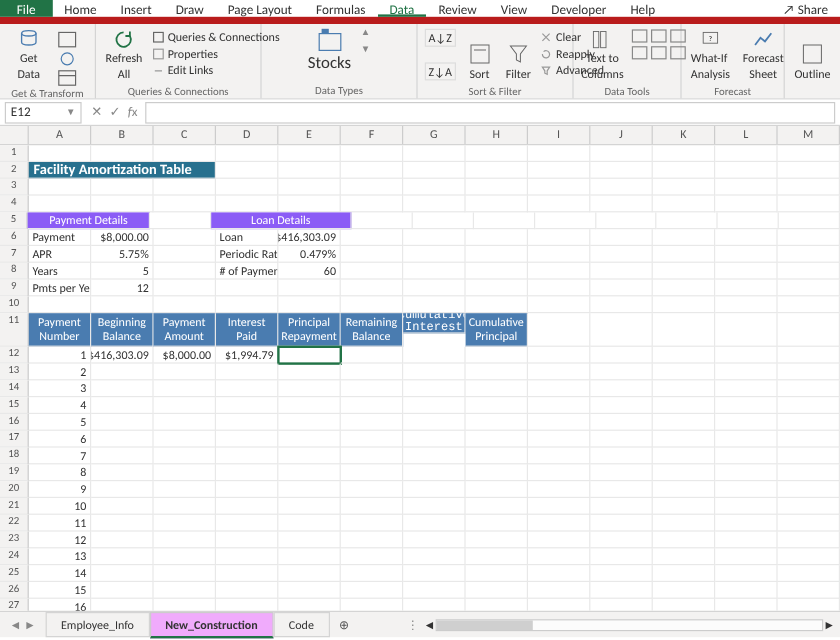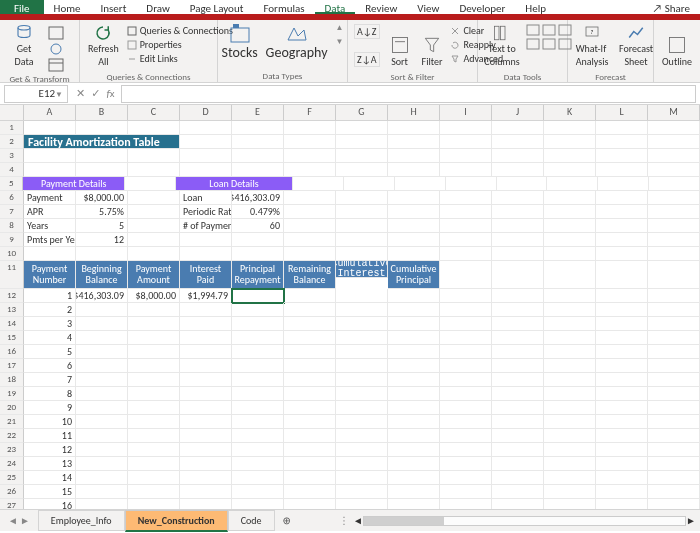--- a/index.html
+++ b/index.html
@@ -19,21 +19,21 @@
 .group-label { text-align: center; font-size: 9px; color: #666; padding-top: 1px; }
 .bigbtn { display: flex; flex-direction: column; align-items: center; justify-content: flex-end; padding: 2px 4px; font-size: 10px; width: 40px; height: 48px; }
 .bigbtn svg { width: 20px; height: 20px; }
 .smallstack { display: flex; flex-direction: column; gap: 1px; font-size: 10px; padding-top: 2px; }
 .smallstack div { display: flex; align-items: center; gap: 3px; white-space: nowrap; }
 .smallstack svg { width: 10px; height: 10px; }
 .iconwrap { display:flex; flex-direction:column; align-items:center; font-size:14px; }
 
 
 .fxrow { display: flex; align-items: center; height: 22px; border-bottom: 1px solid #d4d4d4; background:#fff; }
-.namebox { width: 64px; height: 18px; border: 1px solid #ccc; margin: 0 2px 0 4px; font-size: 11px; padding: 3px 4px; background:#fff; display:flex; align-items:center; justify-content:flex-end;}
+.namebox { width: 64px; height: 18px; border: 1px solid #ccc; margin: 0 2px 0 4px; font-size: 11px; padding: 3px 4px; background:#fff; display:flex; align-items:center; justify-content:space-between;}
 .fxicons { display:flex; gap:6px; padding: 0 6px; color:#888;}
 .fxbar { flex: 1; height: 18px; border: 1px solid #ccc; margin-right: 4px; }
 
 
 .grid { position: relative; }
 .colheads { display: flex; height: 16px; background: #f3f2f1; border-bottom: 1px solid #d4d4d4; }
 .corner { width: 24px; border-right: 1px solid #ccc; background:#f3f2f1; }
 .colhead { width: 52px; text-align: center; font-size: 10px; border-right: 1px solid #ccc; color:#555;}
 .rows { height: 388px; overflow: hidden; }
 .row { display: flex; height: 14px; }
@@ -45,21 +45,21 @@
 
 .titlebar { background: #27708e; color: #fff; font-size: 12px; font-weight: 600; padding-left:4px; }
 .secthead { background: #8b5cf6; color: #fff; font-weight: 500; justify-content:center; }
 .tblhead { background: #4a7cb0; color: #fff; font-size: 10px; line-height:1.05; justify-content:center; text-align:center; padding:0 2px;}
 .tblhead.two { white-space: normal; height:28px; }
 
 
 .sheetbar { display:flex; align-items:center; height:22px; border-top:1px solid #d4d4d4; background:#f3f2f1; font-size:10px; }
 .sheetnav { display:flex; gap:2px; padding:0 8px; color:#888;}
 .sheettab { padding:3px 12px; border:1px solid #ccc; background:#fff; border-bottom:none; }
-.sheettab.active { background:#fdba74; font-weight:600; border-bottom:2px solid #217346; }
+.sheettab.active { background:#f0abfc; font-weight:600; border-bottom:2px solid #217346; }
 .sheettab.plain { background:#f3f2f1; border:1px solid #d4d4d4; }
 .addsheet { padding:0 8px; color:#555;}
 
 .scroll-h { flex:1; display:flex; align-items:center; padding:0 4px;}
 .scroll-track { flex:1; height:10px; border:1px solid #ccc; background:#fcfcfc; position:relative;}
 .scroll-thumb { position:absolute; left:0; width:80px; height:8px; background:#cfcfcf;}
 </style>
 </head>
 <body>
 
@@ -141,26 +141,20 @@
 
   <div class="group" style="width:130px">
     <div class="group-body" style="justify-content:center;gap:8px">
       <div class="iconwrap">
         <svg width="26" height="22" viewBox="0 0 26 22">
             <rect x="4" y="6" width="18" height="14" fill="none" stroke="#4a7cb0"></rect>
             <rect x="6" y="2" width="6" height="4" fill="#4a7cb0"></rect>
           </svg>
         <span>Stocks</span>
       </div>
-      <div class="iconwrap">
-        <svg width="26" height="22" viewBox="0 0 26 22">
-            <path d="M4 18 L10 6 L14 14 L20 8 L22 18 Z" fill="none" stroke="#4a7cb0"></path>
-          </svg>
-        <span>Geography</span>
-      </div>
       <div style="display:flex;flex-direction:column;gap:4px;color:#888;font-size:8px">
         <span>▲</span>
         <span>▼</span>
       </div>
     </div>
     <div class="group-label">Data Types</div>
   </div>
 
   <div class="group" style="width:130px">
     <div class="group-body">

